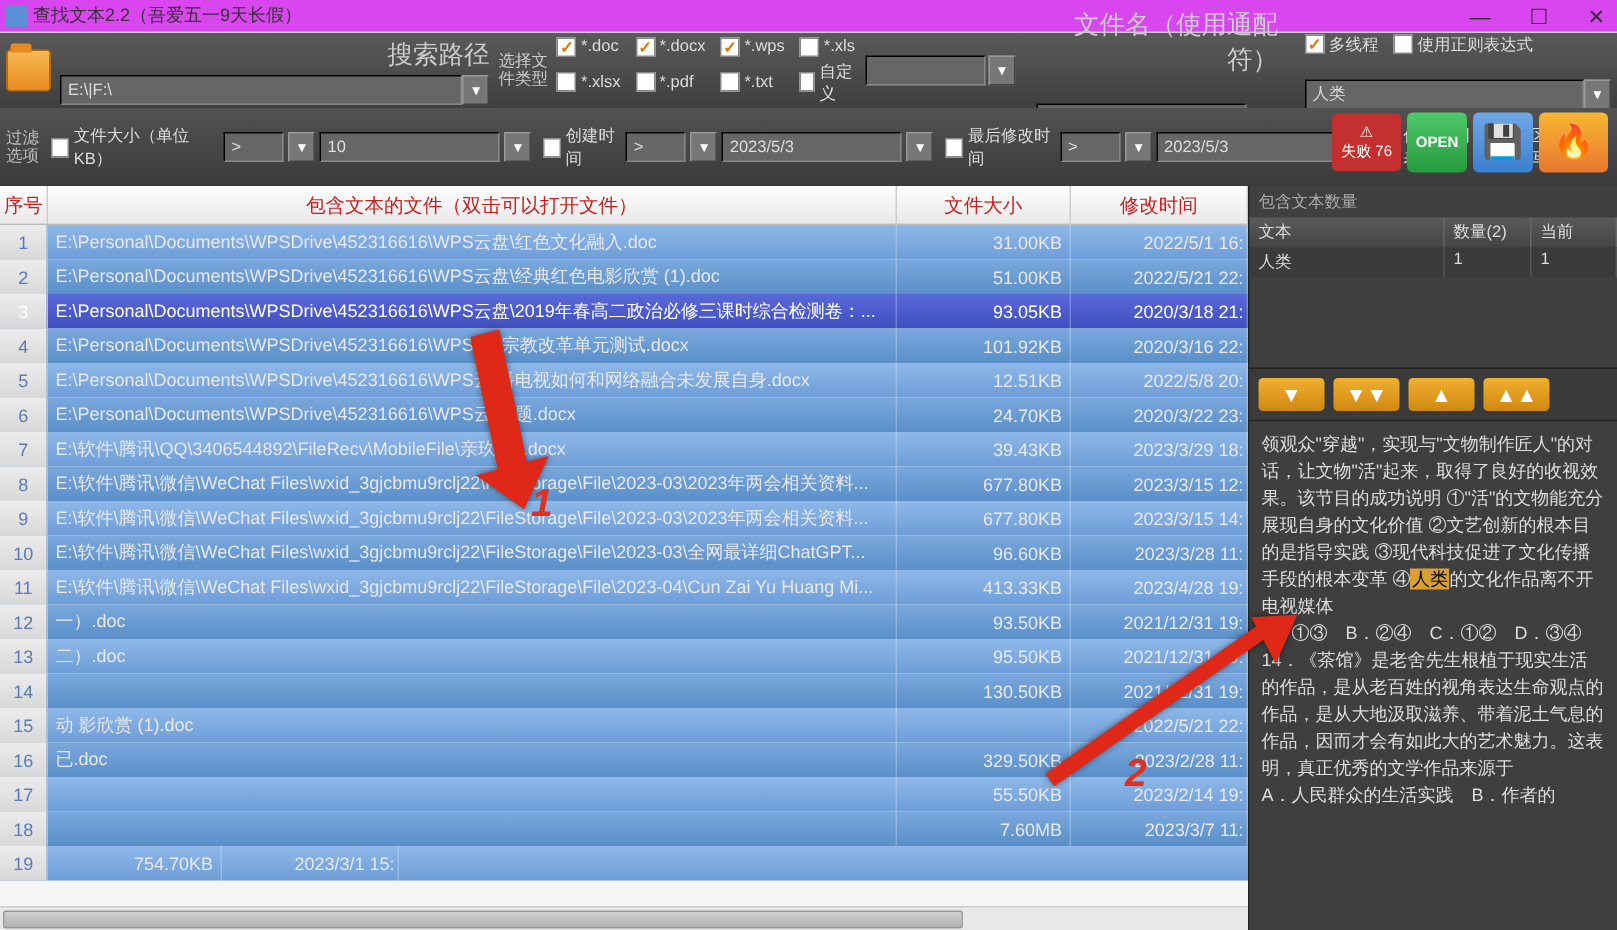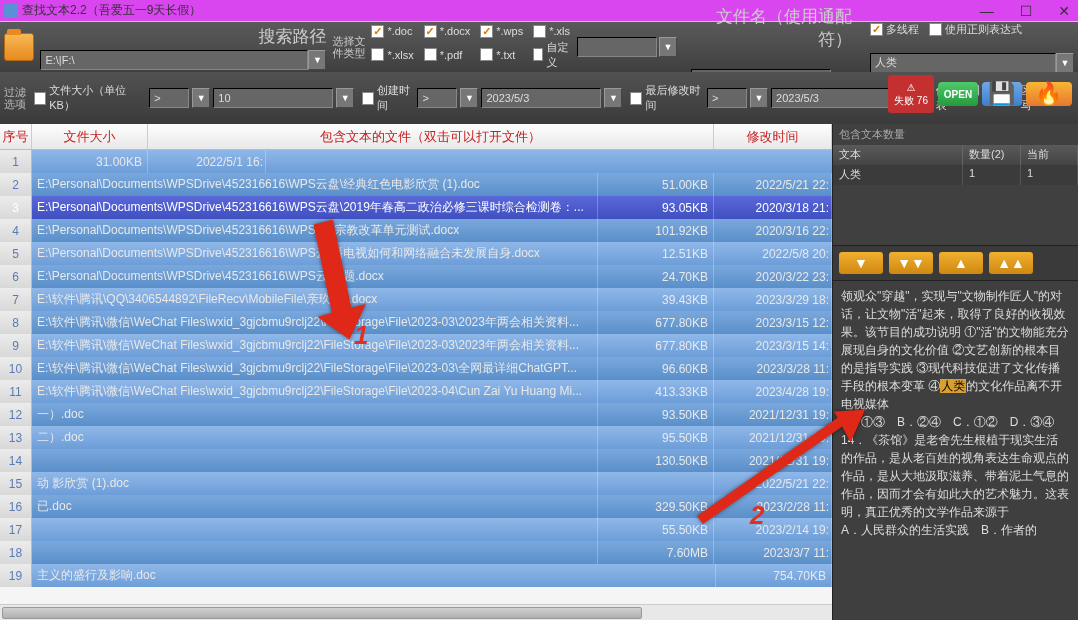--- a/index.html
+++ b/index.html
@@ -31,21 +31,21 @@
 
 .toolbar2 { background: linear-gradient(#525252,#3a3a3a); height: 52px; display: flex; align-items: center; padding: 4px; gap: 8px; position: relative; }
 .filter-label { font-size: 11px; color: #bbb; writing-mode: horizontal-tb; line-height: 12px; }
 .filter-group { display:flex; flex-direction:row; gap:2px; }
 .filter-row { display:flex; align-items:center; gap:3px; }
 .small-input { height: 20px; background: #666; border: 1px inset #333; color: #ddd; font-size: 11px; padding: 0 4px; }
 .w40 { width: 40px; } .w120 { width: 120px; } .w80 { width:80px; }
 
 .action-btns { position: absolute; right: 6px; top: 3px; display: flex; gap: 4px; align-items:center; }
 .fail-badge { background: #c43030; color:#fff; font-size:10px; padding: 6px 6px; border-radius:3px; text-align:center; line-height:13px; }
-.icon-btn { width: 40px; height: 24px; border-radius: 4px; display:flex; align-items:center; justify-content:center; font-size: 22px; }
+.icon-btn { width: 40px; height: 40px; border-radius: 4px; display:flex; align-items:center; justify-content:center; font-size: 22px; }
 .btn-open { background: linear-gradient(#4fc96a,#259a3e); color:#fff; font-size:10px; font-weight:bold; }
 .btn-save { background: linear-gradient(#6fa8e8,#3b7fd0); color:#fff; }
 .btn-fire { background: linear-gradient(#f7b733,#e8772e); color:#fff; width:46px; }
 
 .main { display: flex; height: calc(620px - 22px - 50px - 52px); }
 .left-pane { flex: 1; display:flex; flex-direction:column; background:#f5f5f5; }
 .right-pane { width: 246px; background: #404040; display:flex; flex-direction:column; border-left:1px solid #222; }
 
 .grid-header { display: flex; background: linear-gradient(#fefefe,#e8e8e8); border-bottom: 1px solid #bbb; height: 26px; }
 .gh-cell { border-right: 1px solid #ccc; font-size: 13px; color: #c62020; display:flex; align-items:center; justify-content:center; font-weight: 500; }
@@ -231,27 +231,28 @@
     <div class="icon-btn btn-open">OPEN</div>
     <div class="icon-btn btn-save">💾</div>
     <div class="icon-btn btn-fire">🔥</div>
   </div>
 </div>
 
 <div class="main">
   <div class="left-pane">
     <div class="grid-header">
       <div class="gh-cell col-idx">序号</div>
+      <div class="gh-cell col-file">包含文本的文件（双击可以打开文件）</div>
       <div class="gh-cell col-size">文件大小</div>
-      <div class="gh-cell col-file">包含文本的文件（双击可以打开文件）</div>
       <div class="gh-cell col-date">修改时间</div>
     </div>
     <div class="grid-body" id="grid-body">
         <div class="row">
           <div class="cell cell-idx">1</div>
+          <div class="cell cell-file">E:\Personal\Documents\WPSDrive\452316616\WPS云盘\红色文化融入.doc</div>
           <div class="cell cell-size">31.00KB</div>
           <div class="cell cell-date">2022/5/1 16:</div>
         </div>
         <div class="row">
           <div class="cell cell-idx">2</div>
           <div class="cell cell-file">E:\Personal\Documents\WPSDrive\452316616\WPS云盘\经典红色电影欣赏 (1).doc</div>
           <div class="cell cell-size">51.00KB</div>
           <div class="cell cell-date">2022/5/21 22:</div>
         </div>
         <div class="row selected">
@@ -345,22 +346,22 @@
           <div class="cell cell-date">2023/2/14 19:</div>
         </div>
         <div class="row">
           <div class="cell cell-idx">18</div>
           <div class="cell cell-file"></div>
           <div class="cell cell-size">7.60MB</div>
           <div class="cell cell-date">2023/3/7 11:</div>
         </div>
         <div class="row">
           <div class="cell cell-idx">19</div>
-          <div class="cell cell-file">                                                     主义的盛行及影响.doc</div>
           <div class="cell cell-size">754.70KB</div>
+          <div class="cell cell-date">2023/3/1 15:</div>
         </div>
       </div>
     <div class="hscroll">
         <div class="hscroll-thumb"></div>
       </div>
   </div>
 
   <div class="right-pane">
     <div class="rp-header">包含文本数量</div>
     <div class="rp-table-head">

